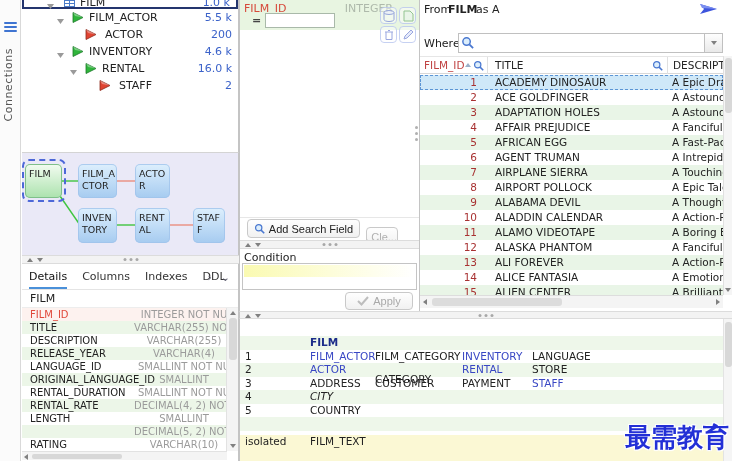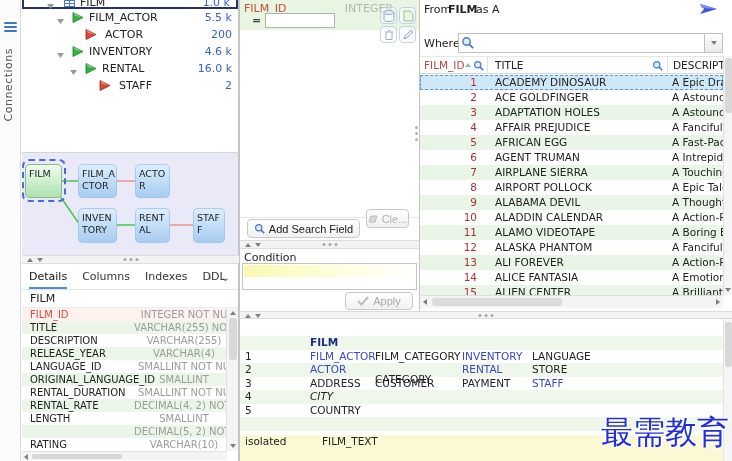--- a/index.html
+++ b/index.html
@@ -88,21 +88,21 @@
   #field-name { position:absolute; left:4px; top:2px; color:#d6493b; }
   #field-type { position:absolute; right:26px; top:2px; color:#aeb9ab; }
   #field-op { position:absolute; left:12px; top:14px; font-weight:bold; color:#444; }
   #field-input { position:absolute; left:25px; top:13px; width:70px; height:15px; border:1px solid #a9b9a9; background:#fff; font-size:10px; padding:0 2px; }
   #ghost-icons { position:absolute; right:1px; top:7px; width:38px; display:grid; grid-template-columns:17px 17px; gap:2px; opacity:.8; }
   .gicon { width:17px; height:17px; border:1px solid #b9c6ef; border-radius:4px; background:rgba(255,255,255,.55); display:flex; align-items:center; justify-content:center; }
   #search-sep { position:absolute; left:0; top:217px; width:100%; border-top:1px solid #e7e7e7; }
   .btn { position:absolute; height:19px; border:1px solid #c9c9c9; border-radius:4px; background:linear-gradient(#fefefe,#f1f1f1);
          display:flex; align-items:center; justify-content:center; gap:4px; font-size:11px; color:#222; }
   #add-field-btn { left:7px; top:219px; width:113px; }
-  #clear-btn { left:126px; top:209px; width:43px; color:#b0b0b0; }
+  #clear-btn { left:126px; top:227px; width:32px; color:#b0b0b0; }
   #condition-label { position:absolute; left:4px; top:251px; }
   #condition-box { position:absolute; left:2px; top:263px; width:175px; height:27px; border:1px solid #c4c4c4; background:#fff; }
   #condition-box .yellow { position:absolute; left:1px; top:1px; right:1px; height:12px; background:linear-gradient(90deg,#fafab2 0%,#fdfdd9 50%,#fff 100%); }
   #apply-btn { right:6px; top:292px; width:68px; height:18px; color:#a9a9a9; }
 
   
   #right-panel { left:420px; top:0; width:312px; height:311px; background:#fff; }
   #q-from { left:4px; top:3px; }
   #q-table { left:28px; top:3px; font-weight:bold; }
   #q-as { left:56px; top:3px; }
@@ -144,21 +144,21 @@
   .d-row.green { background:#eef7ea; }
   .d-row.isolated { background:#fbf8d4; flex:1 1 auto; margin-top:4px; }
   .d-dist { position:absolute; left:5px; }
   .d-t { position:absolute; white-space:nowrap; }
   .d-t.link { color:#3947c4; }
   .d-t.current { color:#1c2d8a; font-weight:bold; }
   #bottom-vsb { position:absolute; right:0; top:0; width:9px; height:142px; background:#f5f5f5; border-left:1px solid #e3e3e3; }
   #bottom-vsb .thumb { position:absolute; left:1px; top:3px; width:7px; height:45px; background:#d8d8d8; border-radius:3px; }
 
   
-  #watermark { right:3px; bottom:6px; font-size:32px; font-weight:normal; z-index:40;
+  #watermark { right:3px; bottom:6px; font-size:26px; font-weight:bold; z-index:40;
     font-family:"DejaVu Serif","Liberation Serif",serif; color:#2330d6;
     text-shadow:0 0 2px #fff,0 0 3px #fff,1px 1px 0 #fff,-1px -1px 0 #fff,1px -1px 0 #fff,-1px 1px 0 #fff; }
 </style>
 </head>
 <body>
 
 <div id="app">
 
   <div id="sidebar" class="abs">
     <div id="hamburger" class="abs">
@@ -573,21 +573,21 @@
         </div>
         <div class="d-row">
           <span class="d-dist">5</span>
           <span class="d-t plain" style="left: 70px;">COUNTRY</span>
         </div>
         <div class="d-row green">
           <span class="d-dist"></span>
         </div>
         <div class="d-row isolated">
           <span class="d-dist">isolated</span>
-          <span class="d-t plain" style="left: 70px; margin-left: 12px;">FILM_TEXT</span>
+          <span class="d-t plain" style="left: 70px;">FILM_TEXT</span>
         </div>
       </div>
     <div id="bottom-vsb">
       <span class="thumb"></span>
     </div>
   </div>
 
   <div id="watermark" class="abs">最需教育</div>
 </div>
 

